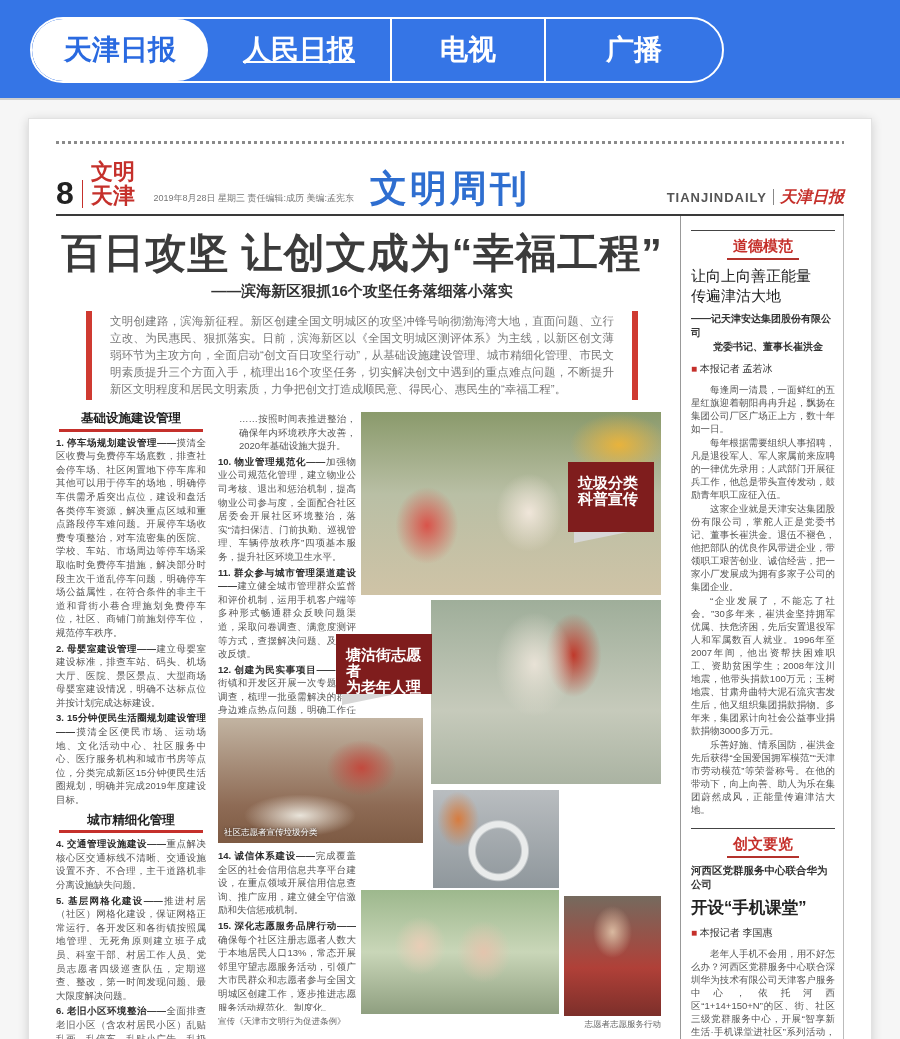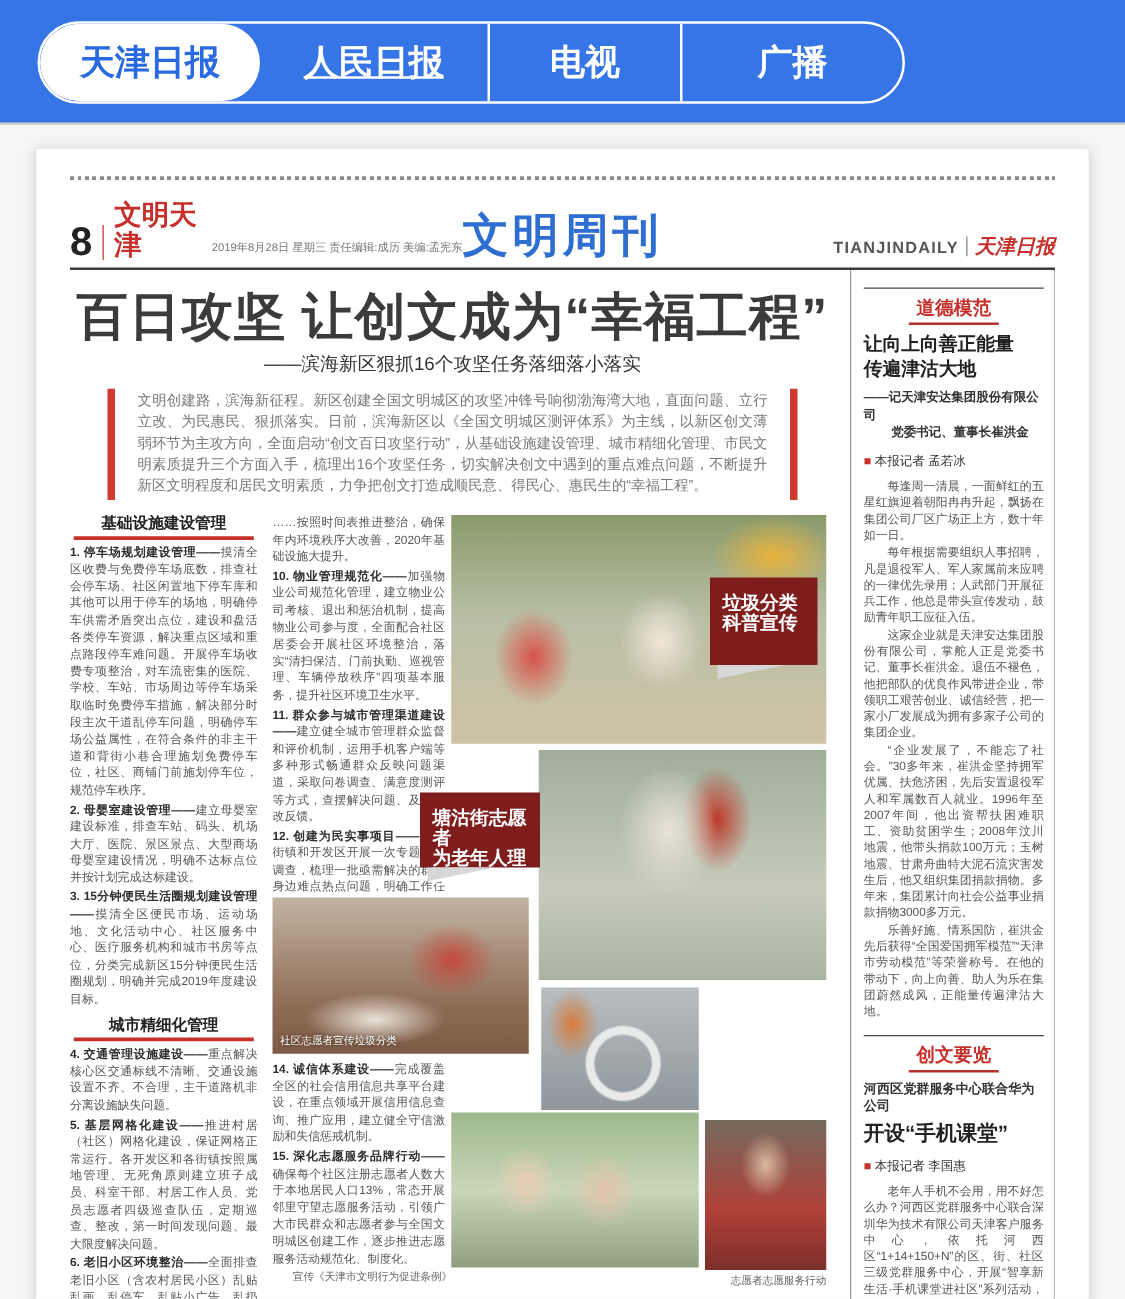--- a/index.html
+++ b/index.html
@@ -22,68 +22,68 @@
   .page-card { width:844px; margin-left:28px; background:#ffffff; border:1px solid #e2e2e2;
                box-shadow:0 2px 10px rgba(0,0,0,.16); padding:22px 27px 0 27px; height:960px; overflow:hidden; }
   .dotline { height:3px; background:repeating-linear-gradient(90deg,#8a8a8a 0 3px,transparent 3px 6px); margin-bottom:10px; }
 
   
   .np-head { display:flex; align-items:flex-end; height:54px; }
   .np-head .left { flex:1; display:flex; align-items:flex-end; }
   .pageno { font-size:32px; font-weight:bold; color:#222; line-height:30px; }
   .vline { width:2px; height:28px; background:#c5302b; margin:0 8px; }
   .section-title { font-size:22px; font-weight:bold; color:#c5302b; line-height:24px; }
-  .dateline { font-size:9px; color:#777; margin:0 0 3px 10px; white-space:nowrap; }
+  .dateline { font-size:9px; color:#777; margin:0 16px 3px 10px; white-space:nowrap; }
   .weekly { font-size:37px; font-weight:900; color:#2e6ed0; letter-spacing:3px; line-height:38px; }
   .np-head .right { flex:1; text-align:right; white-space:nowrap; }
   .brand-en { font-size:13px; font-weight:bold; color:#555; letter-spacing:1px; }
   .brand-sep { display:inline-block; width:1px; height:16px; background:#888; margin:0 6px -3px 6px; }
   .brand-cn { font-size:16px; font-weight:bold; color:#c5302b; font-style:italic;
               font-family:"DejaVu Serif", serif; }
   .thickrule { border-bottom:2.5px solid #3a3a3a; margin-top:6px; }
 
   
   .np-body { display:flex; }
   .main { width:612px; flex:none; }
   .sidebar { flex:1; border-left:1px solid #999; border-right:1px solid #bbb;
              margin-left:12px; padding:14px 8px 0 10px; }
 
   
   h1.headline { font-size:41px; font-weight:900; color:#3b3b3b; text-align:center;
                 letter-spacing:1px; margin:14px 0 6px; line-height:46px; }
-  .deck { text-align:center; font-size:15px; font-weight:normal; color:#333; margin-bottom:10px; }
+  .deck { text-align:center; font-size:15px; font-weight:bold; color:#333; margin-bottom:10px; }
   .lead { position:relative; margin:0 44px 12px; padding:2px 10px; color:#777;
           font-size:11.5px; line-height:17px; text-align:justify; }
   .lead::before,.lead::after { content:""; position:absolute; top:0; bottom:0; width:6px; background:#cf3a31; }
   .lead::before { left:-14px; } .lead::after { right:-14px; }
 
   .collage { position:relative; height:700px; margin-top:4px; }
   .txtcol { position:absolute; font-size:9.5px; line-height:13.6px; color:#555;
             text-align:justify; overflow:hidden; }
   .np-h { font-size:12.5px; font-weight:bold; color:#222; text-align:center;
           margin:7px 3px 4px; padding-bottom:3px; border-bottom:3px solid #c5302b; }
   .np-h:first-child { margin-top:0; }
   .np-item { margin-bottom:2px; }
   .np-item b { color:#2e2e2e; }
-  .np-cont,.np-p { margin-bottom:2px; }
+  .np-cont,.np-p { margin-bottom:2px;margin-left:21px; }
 
   .photo { position:absolute; }
   .bubble { position:absolute; background:#7f1d1d; color:#fff; font-size:15px; line-height:16px;
             font-weight:bold; padding:13px 0 0 10px; }
   .bubble::after { content:""; position:absolute; bottom:-11px; left:6px;
                    border-top:11px solid #d7d7d7; border-right:54px solid transparent; }
-  .photo-cap { position:absolute; font-size:8.5px; color:#666;text-align:center; }
+  .photo-cap { position:absolute; font-size:8.5px; color:#666; }
   .cap-overlay { position:absolute; left:6px; bottom:4px; font-size:8.5px; color:#fff;
                  text-shadow:0 0 3px rgba(0,0,0,.7); }
 
   
   .side-sec { border-top:1.5px solid #444; padding-top:6px; }
   .side-tag { width:72px; margin:0 auto 6px; text-align:center; font-size:15px; font-weight:bold;
               color:#c5302b; border-bottom:2px solid #b3322c; padding-bottom:2px; }
-  .side-h2 { font-size:15px; font-weight:bold; color:#222; line-height:20px; margin-bottom:6px; }
+  .side-h2 { font-size:15px; font-weight:normal; color:#222; line-height:20px; margin-bottom:6px; }
   .side-attr { font-size:10px; font-weight:bold; color:#333; line-height:14px; }
   .side-attr.ind { padding-left:22px; }
   .byline { font-size:10px; color:#333; margin:8px 0 7px; }
   .byline::before { content:"■ "; color:#c5302b; }
   .side-body p { font-size:9.5px; line-height:13px; color:#555; text-align:justify;
                  text-indent:2em; margin-bottom:1px; }
   .kicker { font-size:10.5px; font-weight:bold; color:#333; margin-bottom:4px; }
   .review-h { font-size:16.5px; font-weight:900; color:#222; line-height:22px; }
   .mt12 { margin-top:12px; }
 </style>

